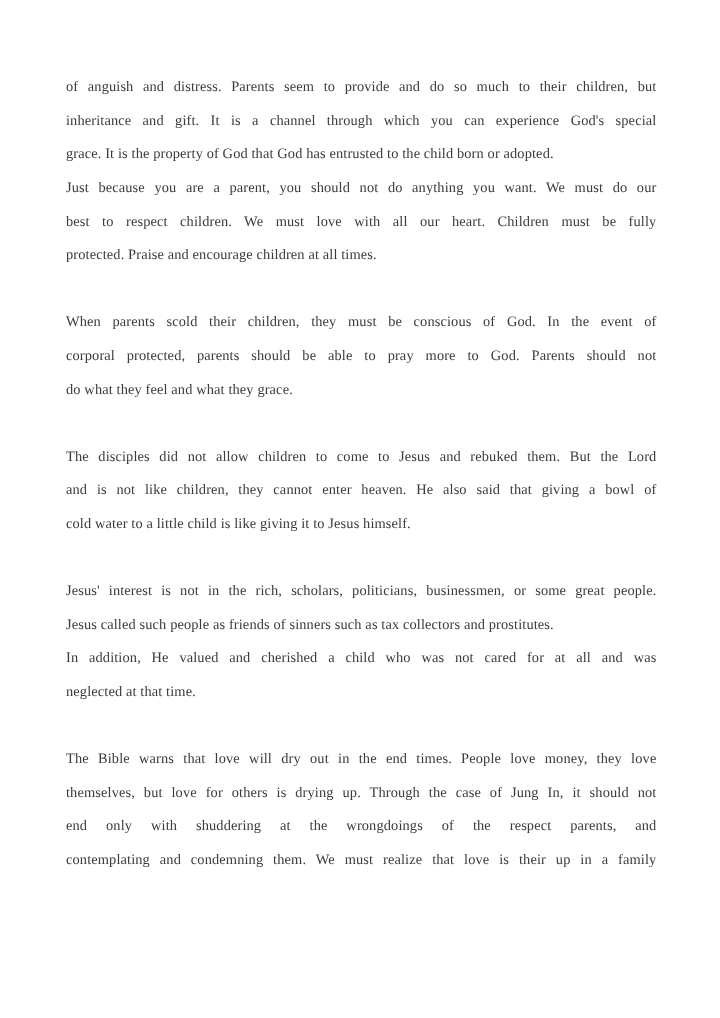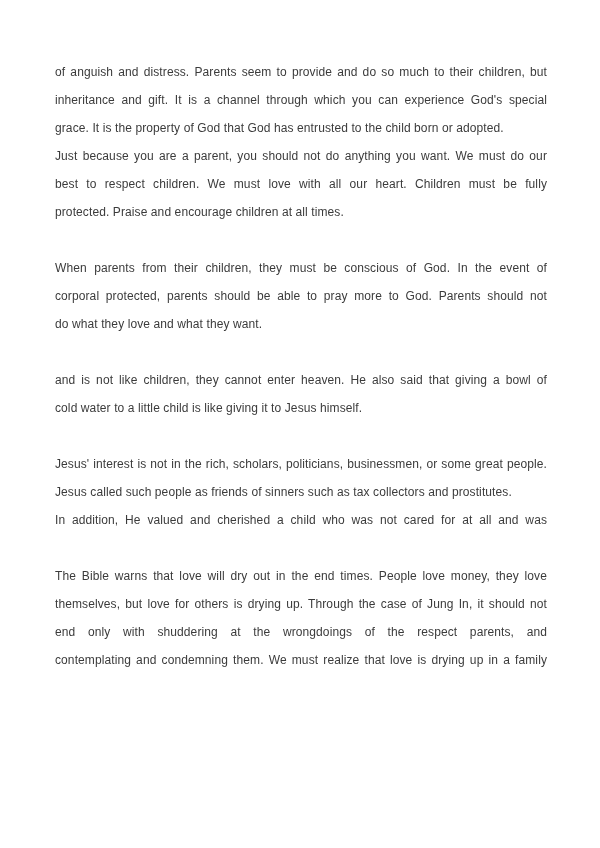--- a/index.html
+++ b/index.html
@@ -25,20 +25,21 @@
     width: 492px;
   }
   .block {
     margin: 0 0 28px 0;
   }
   .block:last-child {
     margin-bottom: 0;
   }
   .paragraph {
     margin: 0;
+    font-family: Liberation Serif, serif;
   }
   .line {
     font-size: 12px;
     line-height: 28px;
     height: 28px;
     white-space: normal;
     letter-spacing: 0.1px;
     text-justify: inter-word;
   }
   .line.j {
@@ -62,42 +63,44 @@
           <div class="line l">grace. It is the property of God that God has entrusted to the child born or adopted.</div>
         </div>
         <div class="paragraph">
           <div class="line j">Just because you are a parent, you should not do anything you want. We must do our</div>
           <div class="line j">best to respect children. We must love with all our heart. Children must be fully</div>
           <div class="line l">protected. Praise and encourage children at all times.</div>
         </div>
       </div>
       <div class="block">
         <div class="paragraph">
-          <div class="line j">When parents from their children, they must be conscious of God. In the event of</div>
+          <div class="line j">When parents scold their children, they must be conscious of God. In the event of</div>
           <div class="line j">corporal protected, parents should be able to pray more to God. Parents should not</div>
-          <div class="line l">do what they love and what they want.</div>
+          <div class="line l">do what they feel and what they grace.</div>
         </div>
       </div>
       <div class="block">
         <div class="paragraph">
+          <div class="line j">The disciples did not allow children to come to Jesus and rebuked them. But the Lord</div>
           <div class="line j">and is not like children, they cannot enter heaven. He also said that giving a bowl of</div>
           <div class="line l">cold water to a little child is like giving it to Jesus himself.</div>
         </div>
       </div>
       <div class="block">
         <div class="paragraph">
           <div class="line j">Jesus' interest is not in the rich, scholars, politicians, businessmen, or some great people.</div>
           <div class="line l">Jesus called such people as friends of sinners such as tax collectors and prostitutes.</div>
         </div>
         <div class="paragraph">
           <div class="line j">In addition, He valued and cherished a child who was not cared for at all and was</div>
+          <div class="line l">neglected at that time.</div>
         </div>
       </div>
       <div class="block">
         <div class="paragraph">
           <div class="line j">The Bible warns that love will dry out in the end times. People love money, they love</div>
           <div class="line j">themselves, but love for others is drying up. Through the case of Jung In, it should not</div>
           <div class="line j">end only with shuddering at the wrongdoings of the respect parents, and</div>
-          <div class="line j">contemplating and condemning them. We must realize that love is drying up in a family</div>
+          <div class="line j">contemplating and condemning them. We must realize that love is their up in a family</div>
         </div>
       </div>
     </div>
 </div>
 
 </body></html>

